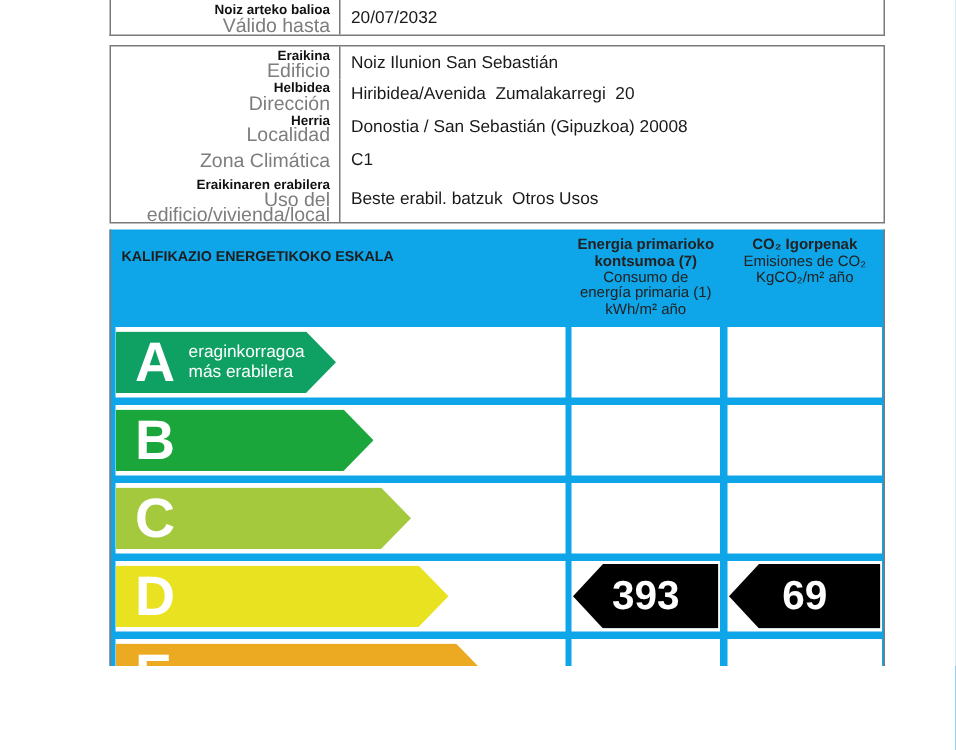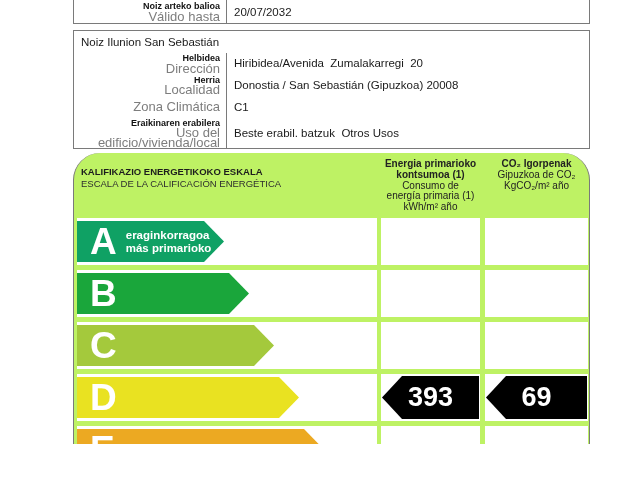--- a/index.html
+++ b/index.html
@@ -54,21 +54,21 @@
   .cell.co2     { left:411px; width:103px; }
   .r0{top:65px} .r1{top:117px} .r2{top:169px} .r3{top:221px} .r4{top:273px} .r5{top:325px}
 
   .arrow {
     position:absolute; left:0; top:3px; height:41px;
     clip-path: polygon(0 0, calc(100% - 20px) 0, 100% 50%, calc(100% - 20px) 100%, 0 100%);
     display:flex; align-items:center; color:#fff;
   }
   .w0{width:147px} .w1{width:172px} .w2{width:197px} .w3{width:222px} .w4{width:247px} .w5{width:272px}
   .arrow .letter { font-size:37px; font-weight:bold; margin-left:13px; line-height:41px; }
-  .arrow .caption { margin-left:9px; font-size:11.5px; font-weight:bold; line-height:13px; }
+  .arrow .caption { margin-left:9px; font-size:11.5px; font-weight:normal; line-height:13px; }
 
   .value-arrow {
     position:absolute; left:1px; right:1px; top:2px; bottom:2px; background:#000;
     clip-path: polygon(0 50%, 20px 0, 100% 0, 100% 100%, 20px 100%);
     display:flex; align-items:center; justify-content:center; padding-left:0;
     color:#fff; font-weight:bold; font-size:27px;
   }
 </style>
 </head>
 <body>
@@ -79,20 +79,24 @@
     <div class="validity-row">
       <div class="label-cell">
         <div class="lbl-eu">Noiz arteko balioa</div>
         <div class="lbl-es">Válido hasta</div>
       </div>
       <div class="value-cell">20/07/2032</div>
     </div>
 
     <div class="info-table">
       <div class="info-row">
+        <div class="label-cell">
+          <div class="lbl-eu">Eraikina</div>
+          <div class="lbl-es">Edificio</div>
+        </div>
         <div class="value-cell">Noiz Ilunion San Sebastián</div>
       </div>
       <div class="info-row">
         <div class="label-cell">
           <div class="lbl-eu">Helbidea</div>
           <div class="lbl-es">Dirección</div>
         </div>
         <div class="value-cell">Hiribidea/Avenida  Zumalakarregi  20</div>
       </div>
       <div class="info-row">
@@ -110,47 +114,46 @@
       </div>
       <div class="info-row">
         <div class="label-cell">
           <div class="lbl-eu">Eraikinaren erabilera</div>
           <div class="lbl-es">Uso del edificio/vivienda/local</div>
         </div>
         <div class="value-cell">Beste erabil. batzuk  Otros Usos</div>
       </div>
     </div>
 
-    <div class="scale-section" style="background-color: #bef264; border-radius: 27px;">
+    <div class="scale-section" style="background-color: #0ea5e9;">
 
       <div class="scale-title">
         <div class="scale-title-eu">KALIFIKAZIO ENERGETIKOKO ESKALA</div>
-        <div class="scale-title-es">ESCALA DE LA CALIFICACIÓN ENERGÉTICA</div>
       </div>
 
       <div class="col-header energy">
         <div class="ch-b">Energia primarioko</div>
-        <div class="ch-b">kontsumoa (1)</div>
+        <div class="ch-b">kontsumoa (7)</div>
         <div>Consumo de</div>
         <div>energía primaria (1)</div>
         <div>kWh/m² año</div>
       </div>
 
       <div class="col-header co2">
         <div class="ch-b">CO₂ Igorpenak</div>
-        <div>Gipuzkoa de CO₂</div>
+        <div>Emisiones de CO₂</div>
         <div>KgCO₂/m² año</div>
       </div>
 
       <div class="cell letters r0">
         <div class="arrow w0" style="background-color: rgb(15, 161, 100);">
           <span class="letter">A</span>
           <span class="caption">
             <div>eraginkorragoa</div>
-            <div>más primarioko</div>
+            <div>más erabilera</div>
           </span>
         </div>
       </div>
       <div class="cell energy r0"></div>
       <div class="cell co2 r0"></div>
 
       <div class="cell letters r1">
         <div class="arrow w1" style="background-color: rgb(26, 166, 59);">
           <span class="letter">B</span>
         </div>

